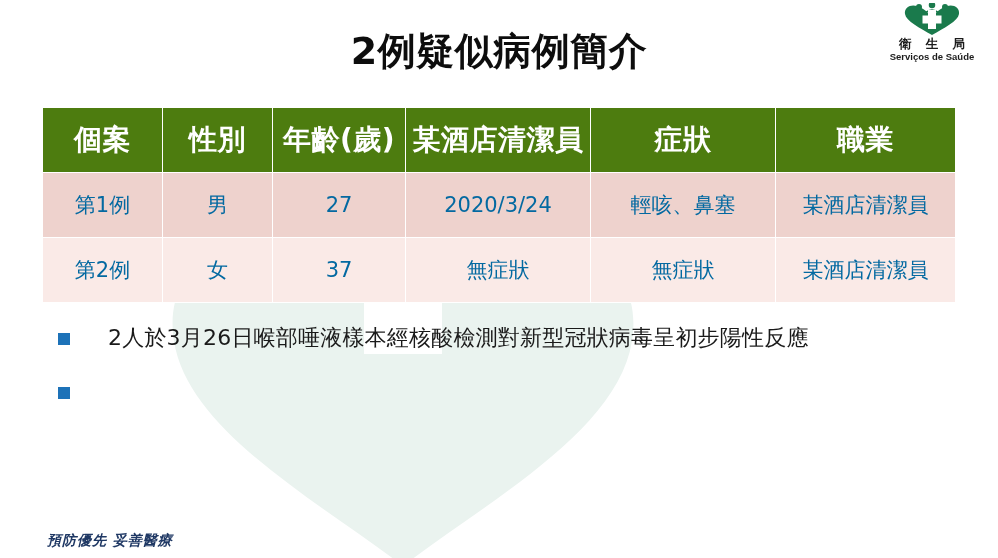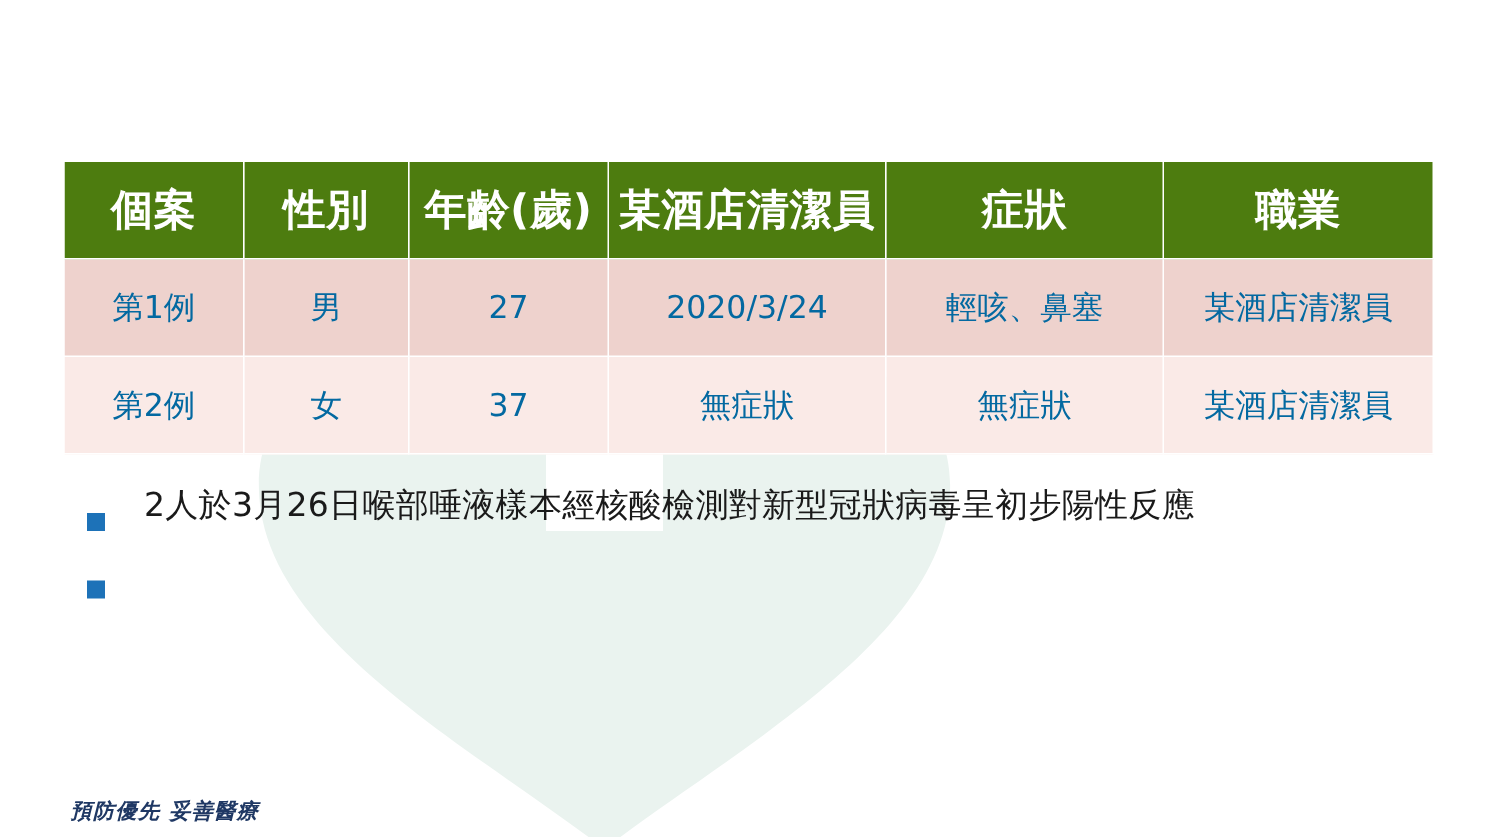--- a/index.html
+++ b/index.html
@@ -135,22 +135,23 @@
   
   .bullets {
     position: absolute;
     left: 42px;
     top: 322px;
     width: 930px;
     z-index: 4;
   }
   .bullet-row {
     display: flex;
-    align-items: flex-end;
+    align-items: flex-start;
     margin-bottom: 22px;
+    gap: 12px;
   }
   .bullet-marker {
     width: 12px;
     height: 12px;
     background: #1d72b8;
     flex: 0 0 auto;
     margin-top: 11px;
     margin-left: 16px;
   }
   .bullet-text {
@@ -182,21 +183,40 @@
 
 <div class="slide">
 
   <div class="watermark">
     <svg viewBox="0 0 470 330" xmlns="http://www.w3.org/2000/svg" aria-hidden="true">
       <path d="M235 330 C 150 265, 20 195, 6 105 C -6 30, 60 -8, 120 6 C 170 18, 205 52, 235 92 C 265 52, 300 18, 350 6 C 410 -8, 476 30, 464 105 C 450 195, 320 265, 235 330 Z" fill="#eaf3ef"></path>
       <rect x="196" y="0" width="78" height="118" fill="#ffffff"></rect>
     </svg>
   </div>
 
-
+  <div class="logo">
+    <svg class="logo-mark" viewBox="0 0 136 66" xmlns="http://www.w3.org/2000/svg">
+
+      <circle cx="42" cy="8" r="6" fill="#1a7a4c"></circle>
+      <circle cx="68" cy="4" r="6.5" fill="#1a7a4c"></circle>
+      <circle cx="94" cy="8" r="6" fill="#1a7a4c"></circle>
+      <path d="M30 22 q12 -10 24 0 z" fill="#1a7a4c"></path>
+      <path d="M54 18 q14 -11 28 0 z" fill="#1a7a4c"></path>
+      <path d="M82 22 q12 -10 24 0 z" fill="#1a7a4c"></path>
+
+      <path d="M68 64 C 44 50, 16 36, 14 22 C 12 8, 26 2, 38 6 C 50 10, 62 20, 68 28 C 74 20, 86 10, 98 6 C 110 2, 124 8, 122 22 C 120 36, 92 50, 68 64 Z" fill="#1a7a4c"></path>
+
+      <rect x="60" y="14" width="16" height="38" fill="#ffffff"></rect>
+      <rect x="49" y="25" width="38" height="16" fill="#ffffff"></rect>
+    </svg>
+    <div class="logo-cn">衛 生 局</div>
+    <div class="logo-pt">Serviços de Saúde</div>
+  </div>
+
+  <div class="title">2例疑似病例簡介</div>
 
   <div class="table-wrap">
     <table class="case-table">
       <colgroup>
         <col class="c0">
           <col class="c1">
           <col class="c2">
           <col class="c3">
           <col class="c4">
           <col class="c5">

